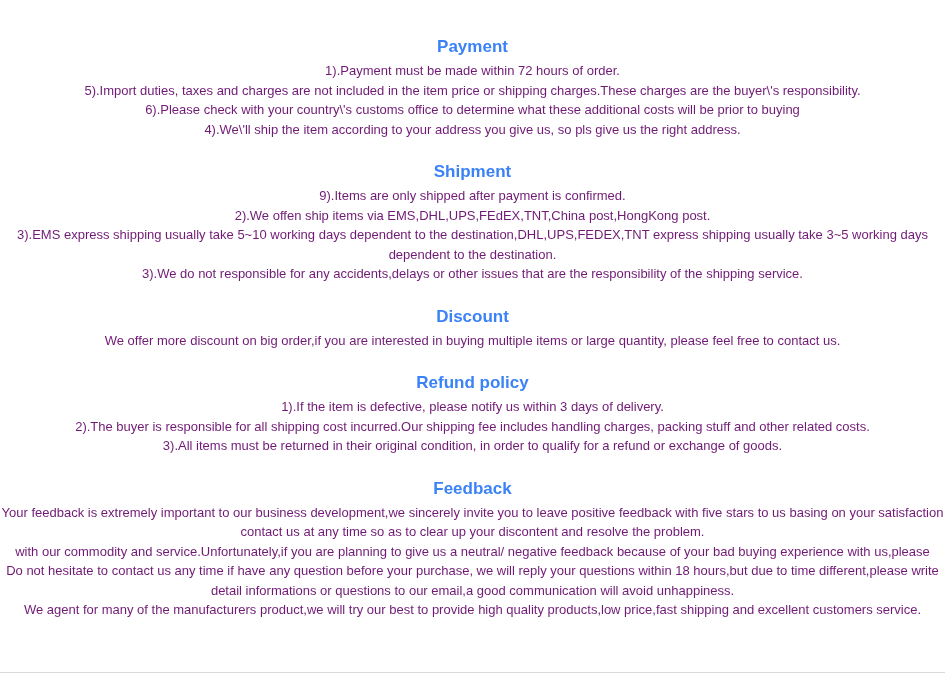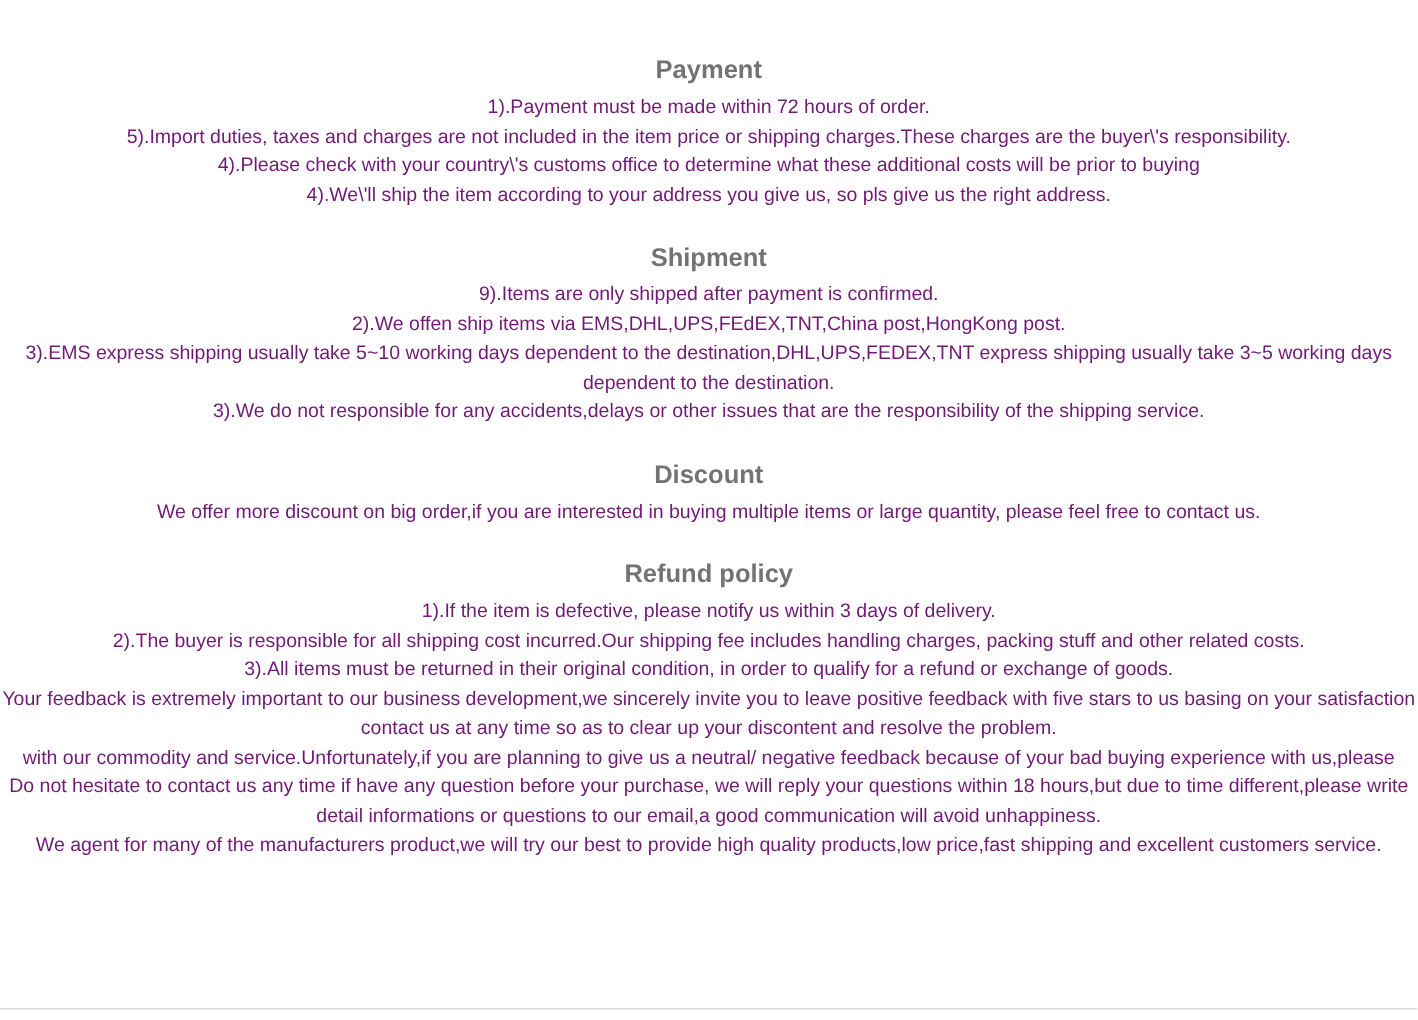--- a/index.html
+++ b/index.html
@@ -16,21 +16,21 @@
     height: 680px;
     padding-top: 36px;
     text-align: center;
     color: #000000;
   }
   .section-title {
     font-size: 17px;
     line-height: 21px;
     font-weight: bold;
     margin: 22px 0 4px 0;
-    color: #737373;
+    color: #3b82f6;
   }
   .section:first-child .section-title { margin-top: 0; }
   .policy-line {
     font-size: 13px;
     line-height: 19.5px;
     white-space: nowrap;
     color: #701a75;
   }
   .bottom-divider {
     position: absolute;
@@ -43,21 +43,21 @@
 </style>
 </head>
 <body>
 
 <div class="doc">
 
   <div class="section">
     <div class="section-title">Payment</div>
     <div class="policy-line">1).Payment must be made within 72 hours of order.</div>
     <div class="policy-line">5).Import duties, taxes and charges are not included in the item price or shipping charges.These charges are the buyer\'s responsibility.</div>
-    <div class="policy-line">4).Please check with your country\'s customs office to determine what these additional costs will be prior to buying</div>
+    <div class="policy-line">6).Please check with your country\'s customs office to determine what these additional costs will be prior to buying</div>
     <div class="policy-line">4).We\'ll ship the item according to your address you give us, so pls give us the right address.</div>
   </div>
 
   <div class="section">
     <div class="section-title">Shipment</div>
     <div class="policy-line">9).Items are only shipped after payment is confirmed.</div>
     <div class="policy-line">2).We offen ship items via EMS,DHL,UPS,FEdEX,TNT,China post,HongKong post.</div>
     <div class="policy-line">3).EMS express shipping usually take 5~10 working days dependent to the destination,DHL,UPS,FEDEX,TNT express shipping usually take 3~5 working days</div>
     <div class="policy-line">dependent to the destination.</div>
     <div class="policy-line">3).We do not responsible for any accidents,delays or other issues that are the responsibility of the shipping service.</div>
@@ -69,20 +69,21 @@
   </div>
 
   <div class="section">
     <div class="section-title">Refund policy</div>
     <div class="policy-line">1).If the item is defective, please notify us within 3 days of delivery.</div>
     <div class="policy-line">2).The buyer is responsible for all shipping cost incurred.Our shipping fee includes handling charges, packing stuff and other related costs.</div>
     <div class="policy-line">3).All items must be returned in their original condition, in order to qualify for a refund or exchange of goods.</div>
   </div>
 
   <div class="section">
+    <div class="section-title">Feedback</div>
     <div class="policy-line">Your feedback is extremely important to our business development,we sincerely invite you to leave positive feedback with five stars to us basing on your satisfaction</div>
     <div class="policy-line">contact us at any time so as to clear up your discontent and resolve the problem.</div>
     <div class="policy-line">with our commodity and service.Unfortunately,if you are planning to give us a neutral/ negative feedback because of your bad buying experience with us,please</div>
   </div>
 
   <div class="section">
     <div class="policy-line">Do not hesitate to contact us any time if have any question before your purchase, we will reply your questions within 18 hours,but due to time different,please write</div>
     <div class="policy-line">detail informations or questions to our email,a good communication will avoid unhappiness.</div>
     <div class="policy-line">We agent for many of the manufacturers product,we will try our best to provide high quality products,low price,fast shipping and excellent customers service.</div>
   </div>

